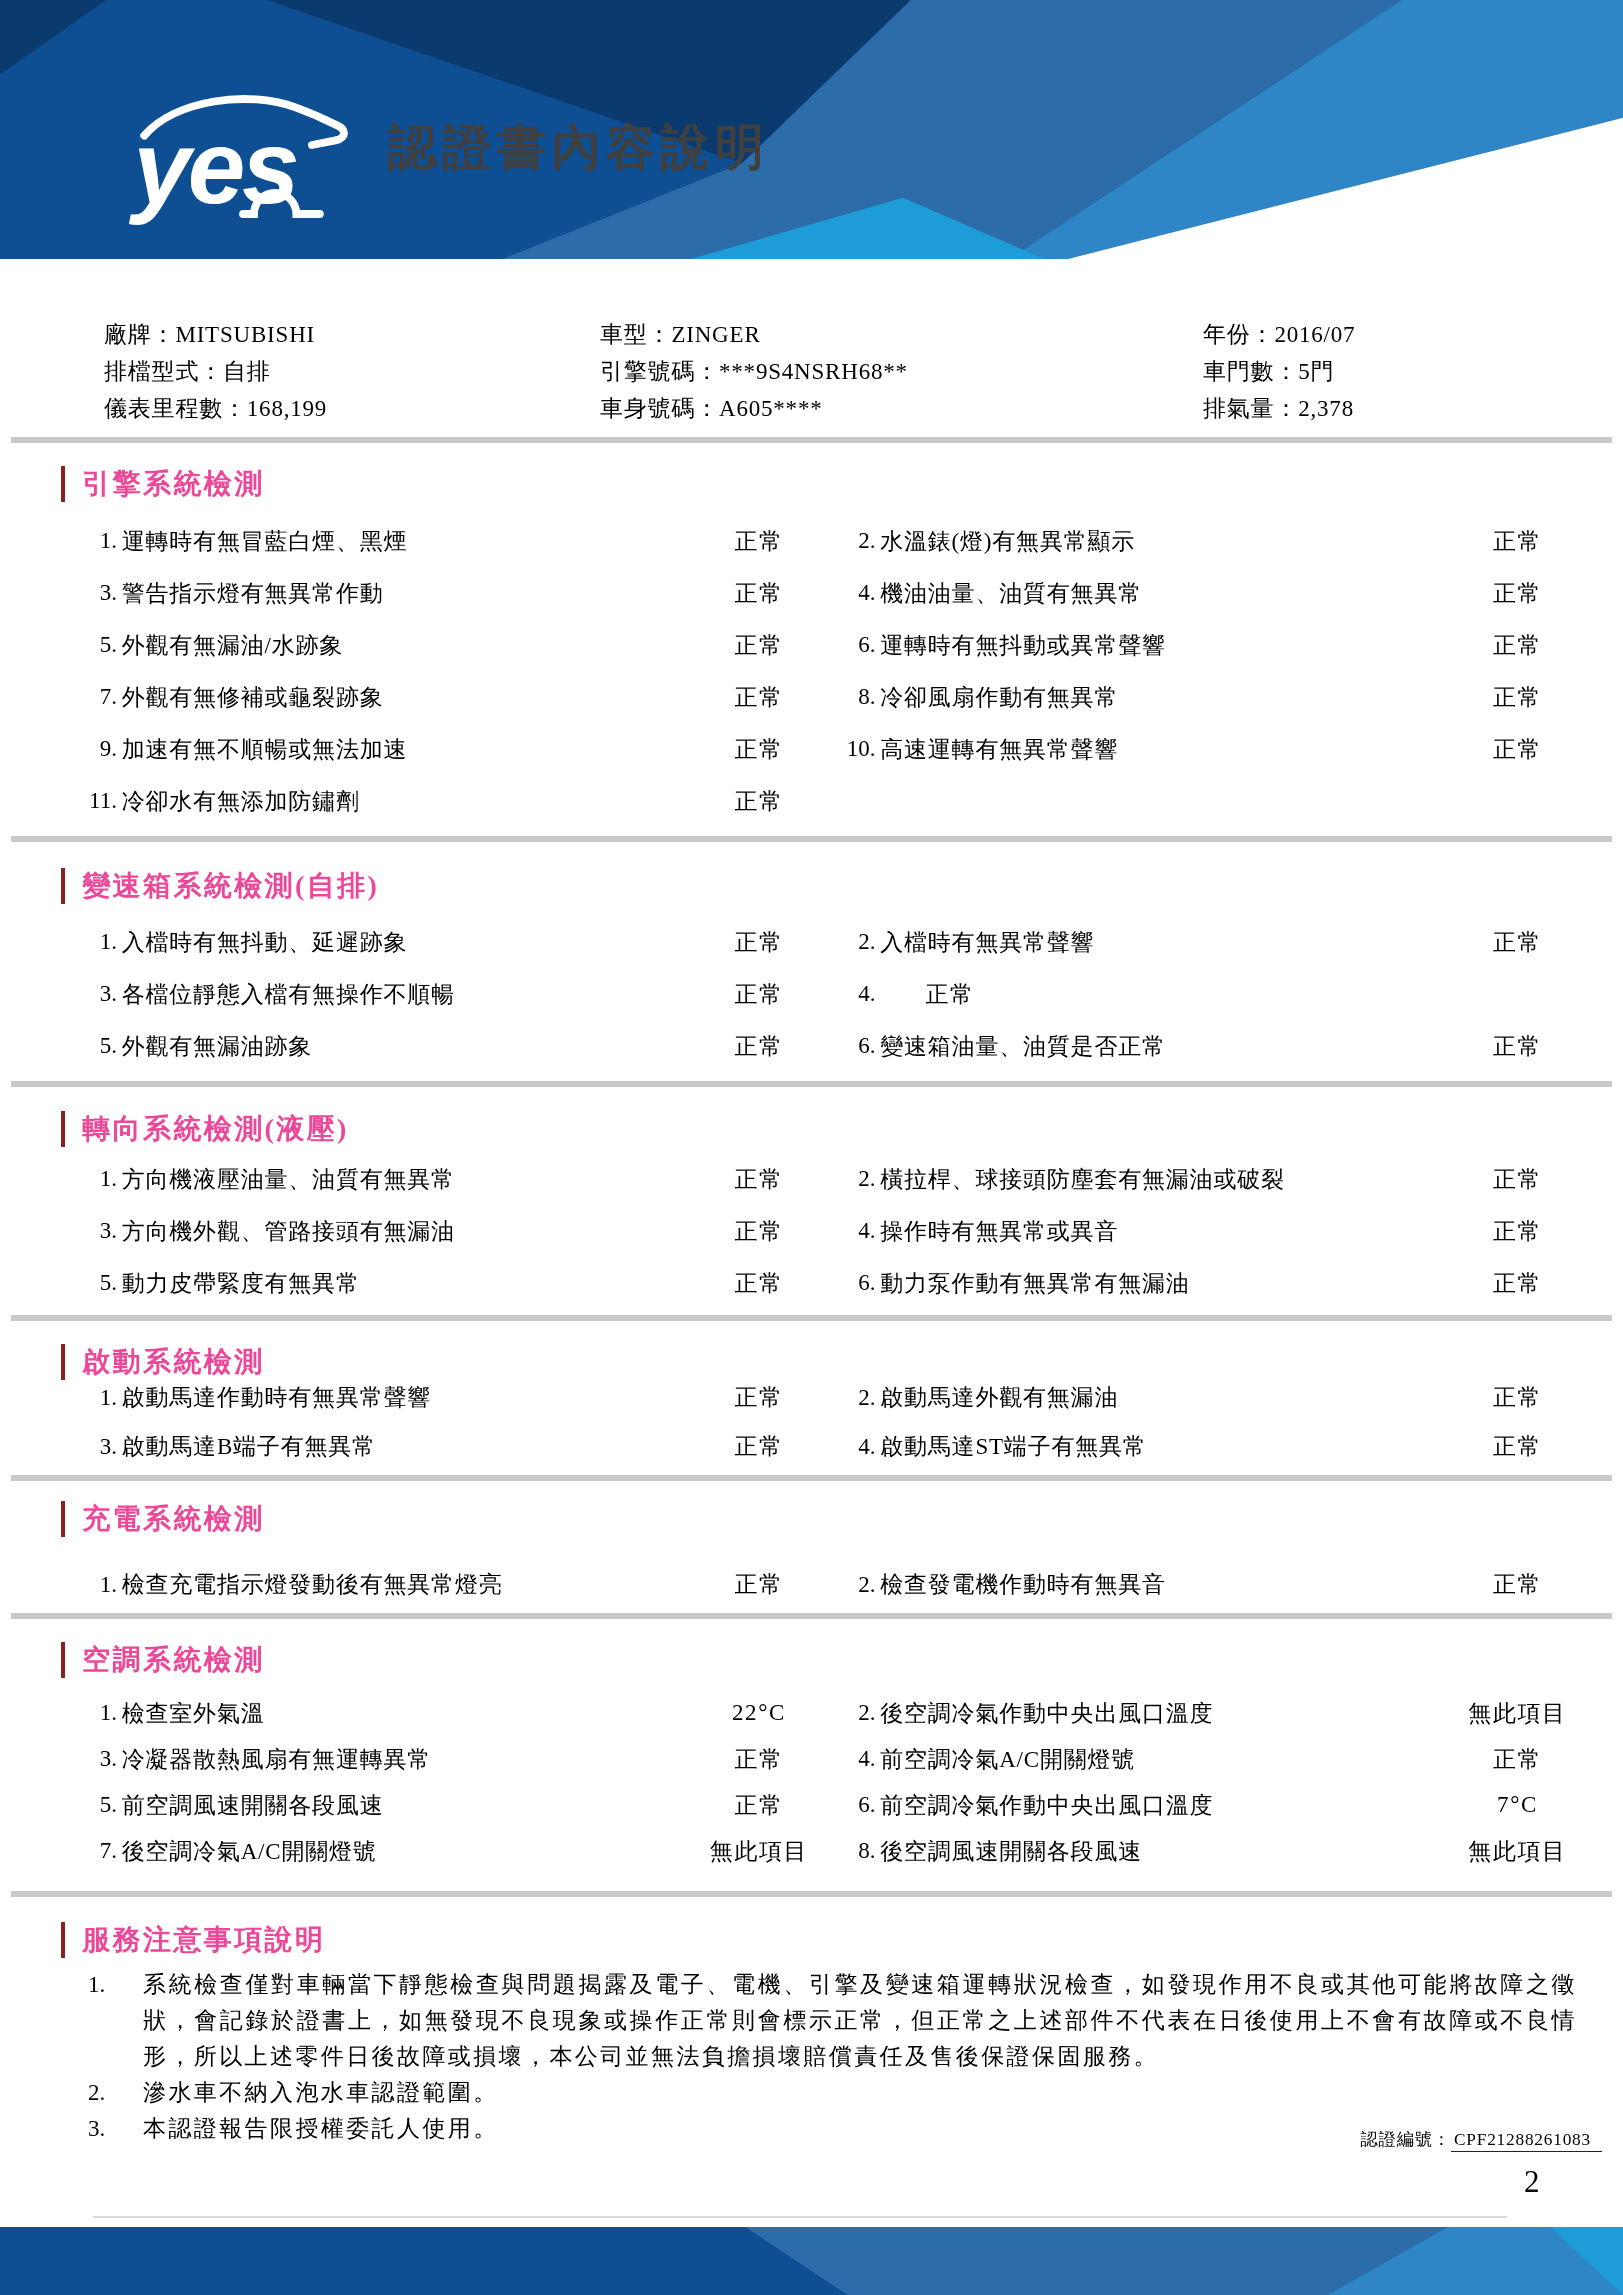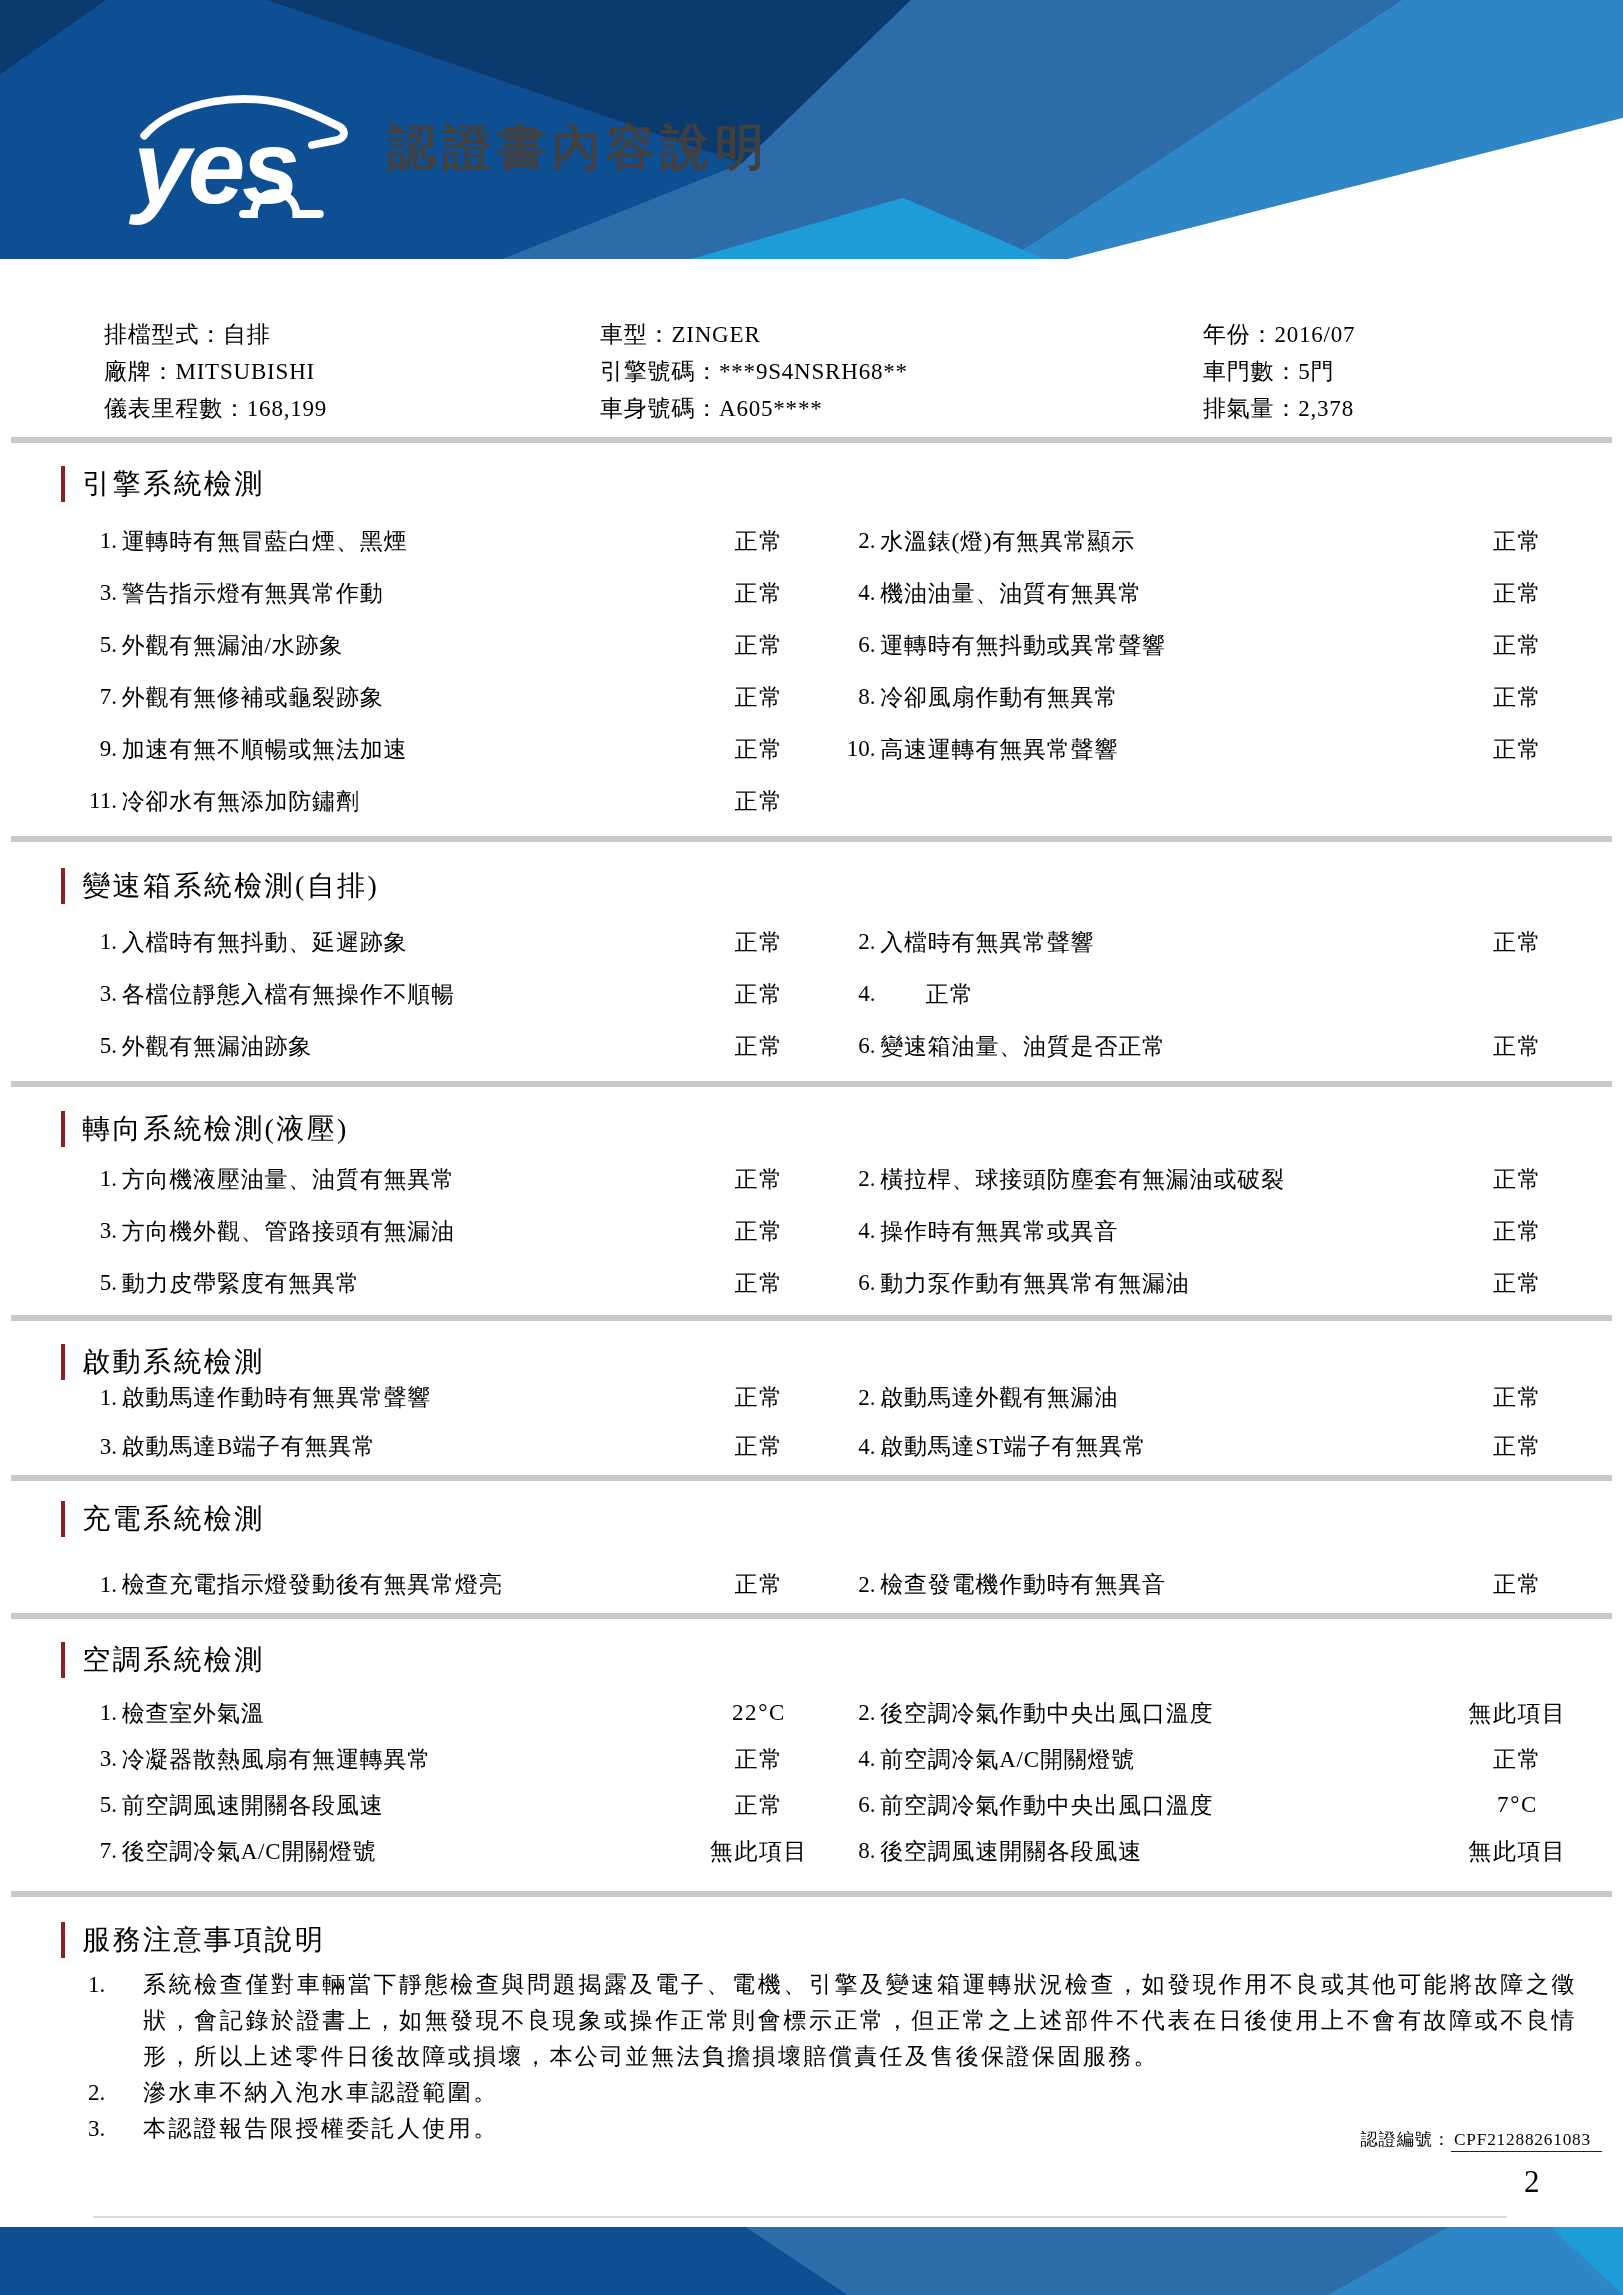--- a/index.html
+++ b/index.html
@@ -25,21 +25,21 @@
   .info-col{display:flex;flex-direction:column;}
   .info-col.c1{width:496px;} .info-col.c2{width:603px;} .info-col.c3{flex:1;}
   .info-item{height:37px;line-height:37px;font-size:23px;letter-spacing:0.8px;white-space:nowrap;}
 
   
   .rule{position:absolute;left:11px;right:11px;height:6.3px;background:#c9c9c9;}
 
   
   .sec-head{position:absolute;left:61px;display:flex;align-items:center;}
   .sec-bar{width:3.9px;height:36px;background:#8a2020;margin-right:17.3px;flex:none;}
-  .sec-title{margin:0;font-size:28px;font-weight:normal;color:#000000;letter-spacing:2.4px;white-space:nowrap;}
+  .sec-title{margin:0;font-size:28px;font-weight:bold;color:#ec4899;letter-spacing:2.4px;white-space:nowrap;}
 
   
   .items{position:absolute;left:75px;right:31px;display:grid;grid-template-columns:1fr 1fr;}
   .item{display:flex;align-items:center;height:52px;font-size:23px;}
   .items.h62 .item{height:49px;}
   .items.h59 .item{height:46px;}
   .item .no{width:42px;text-align:right;flex:none;}
   .item .label{flex:1;margin-left:4.7px;letter-spacing:0.8px;white-space:nowrap;overflow:hidden;}
   .item .value{flex:none;width:149px;text-align:center;letter-spacing:1.6px;white-space:nowrap;}
 
@@ -71,22 +71,22 @@
 <svg id="logo-box" viewBox="0 0 310 205" xmlns="http://www.w3.org/2000/svg">
   <path d="M22,72 C62,26 155,14 215,36 C245,47 260,55 268,59 C280,64 280,75 266,78 L236,84" fill="none" stroke="#fff" stroke-width="10" stroke-linecap="round" stroke-linejoin="round"></path>
   <path d="M148,172 h14 a27,27 0 0 1 54,0 h30" fill="none" stroke="#fff" stroke-width="10" stroke-linecap="round"></path>
   <text x="8" y="158" font-family="Liberation Sans, DejaVu Sans, sans-serif" font-size="132" font-style="italic" font-weight="bold" fill="#ffffff" letter-spacing="-4">yes</text>
 </svg>
 
 <h1 class="brand-title">認證書內容說明</h1>
 
 <div class="info">
   <div class="info-col c1">
+    <div class="info-item"><span>廠牌：</span><span>MITSUBISHI</span></div>
     <div class="info-item"><span>排檔型式：</span><span>自排</span></div>
-    <div class="info-item"><span>廠牌：</span><span>MITSUBISHI</span></div>
     <div class="info-item"><span>儀表里程數：</span><span>168,199</span></div>
   </div>
   <div class="info-col c2">
     <div class="info-item"><span>車型：</span><span>ZINGER</span></div>
     <div class="info-item"><span>引擎號碼：</span><span>***9S4NSRH68**</span></div>
     <div class="info-item"><span>車身號碼：</span><span>A605****</span></div>
   </div>
   <div class="info-col c3">
     <div class="info-item"><span>年份：</span><span>2016/07</span></div>
     <div class="info-item"><span>車門數：</span><span>5門</span></div>

